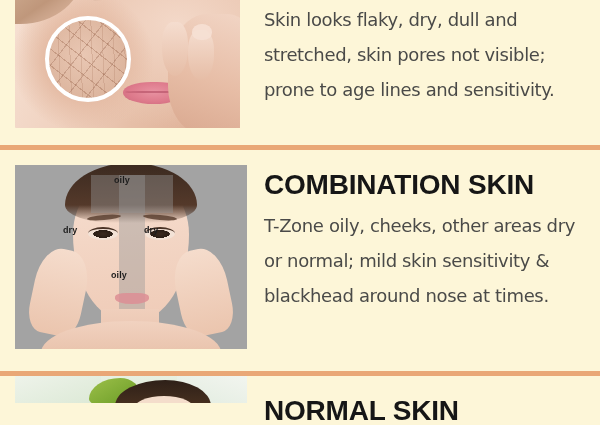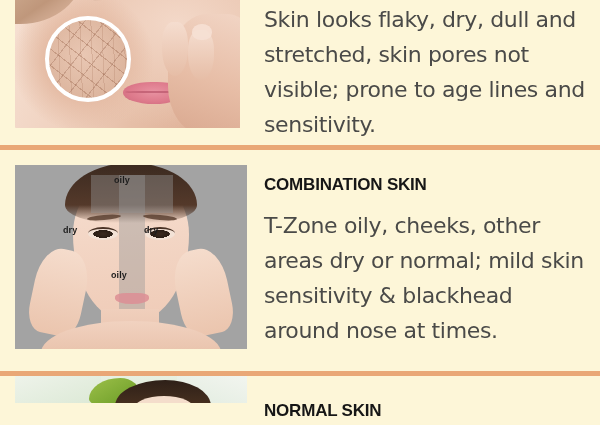--- a/index.html
+++ b/index.html
@@ -286,31 +286,31 @@
   
   .text-col {
     flex: 1 1 auto;
     padding-left: 16px;
     padding-right: 12px;
     box-sizing: border-box;
   }
   .heading {
     font-family: "Liberation Sans", sans-serif;
     font-weight: 700;
-    font-size: 17px;
+    font-size: 28px;
     line-height: 30px;
     color: #161616;
     letter-spacing: -0.2px;
     margin: 0;
     white-space: nowrap;
   }
   .body-text {
     font-family: "DejaVu Sans", sans-serif;
     font-weight: 400;
-    font-size: 22px;
+    font-size: 18px;
     line-height: 35px;
     color: #4a4a48;
     margin: 0;
     letter-spacing: -0.35px;
   }
   .text-dry         { padding-top: 24px; }
   .text-combination { padding-top: 20px; }
   .text-normal      { padding-top: 20px; }
   .heading + .body-text { margin-top: 8px; }
 </style>

